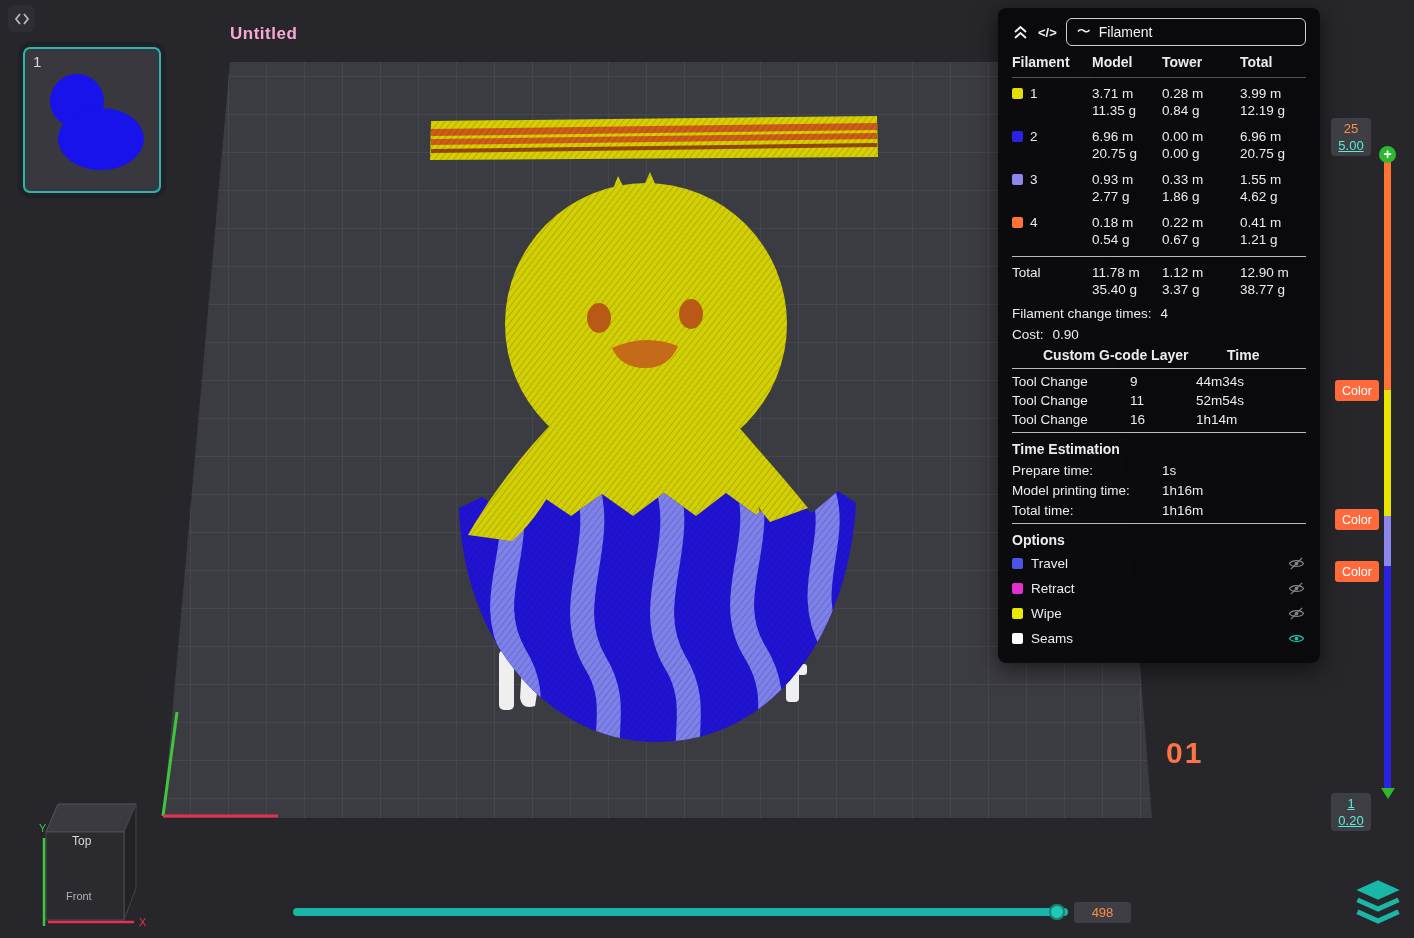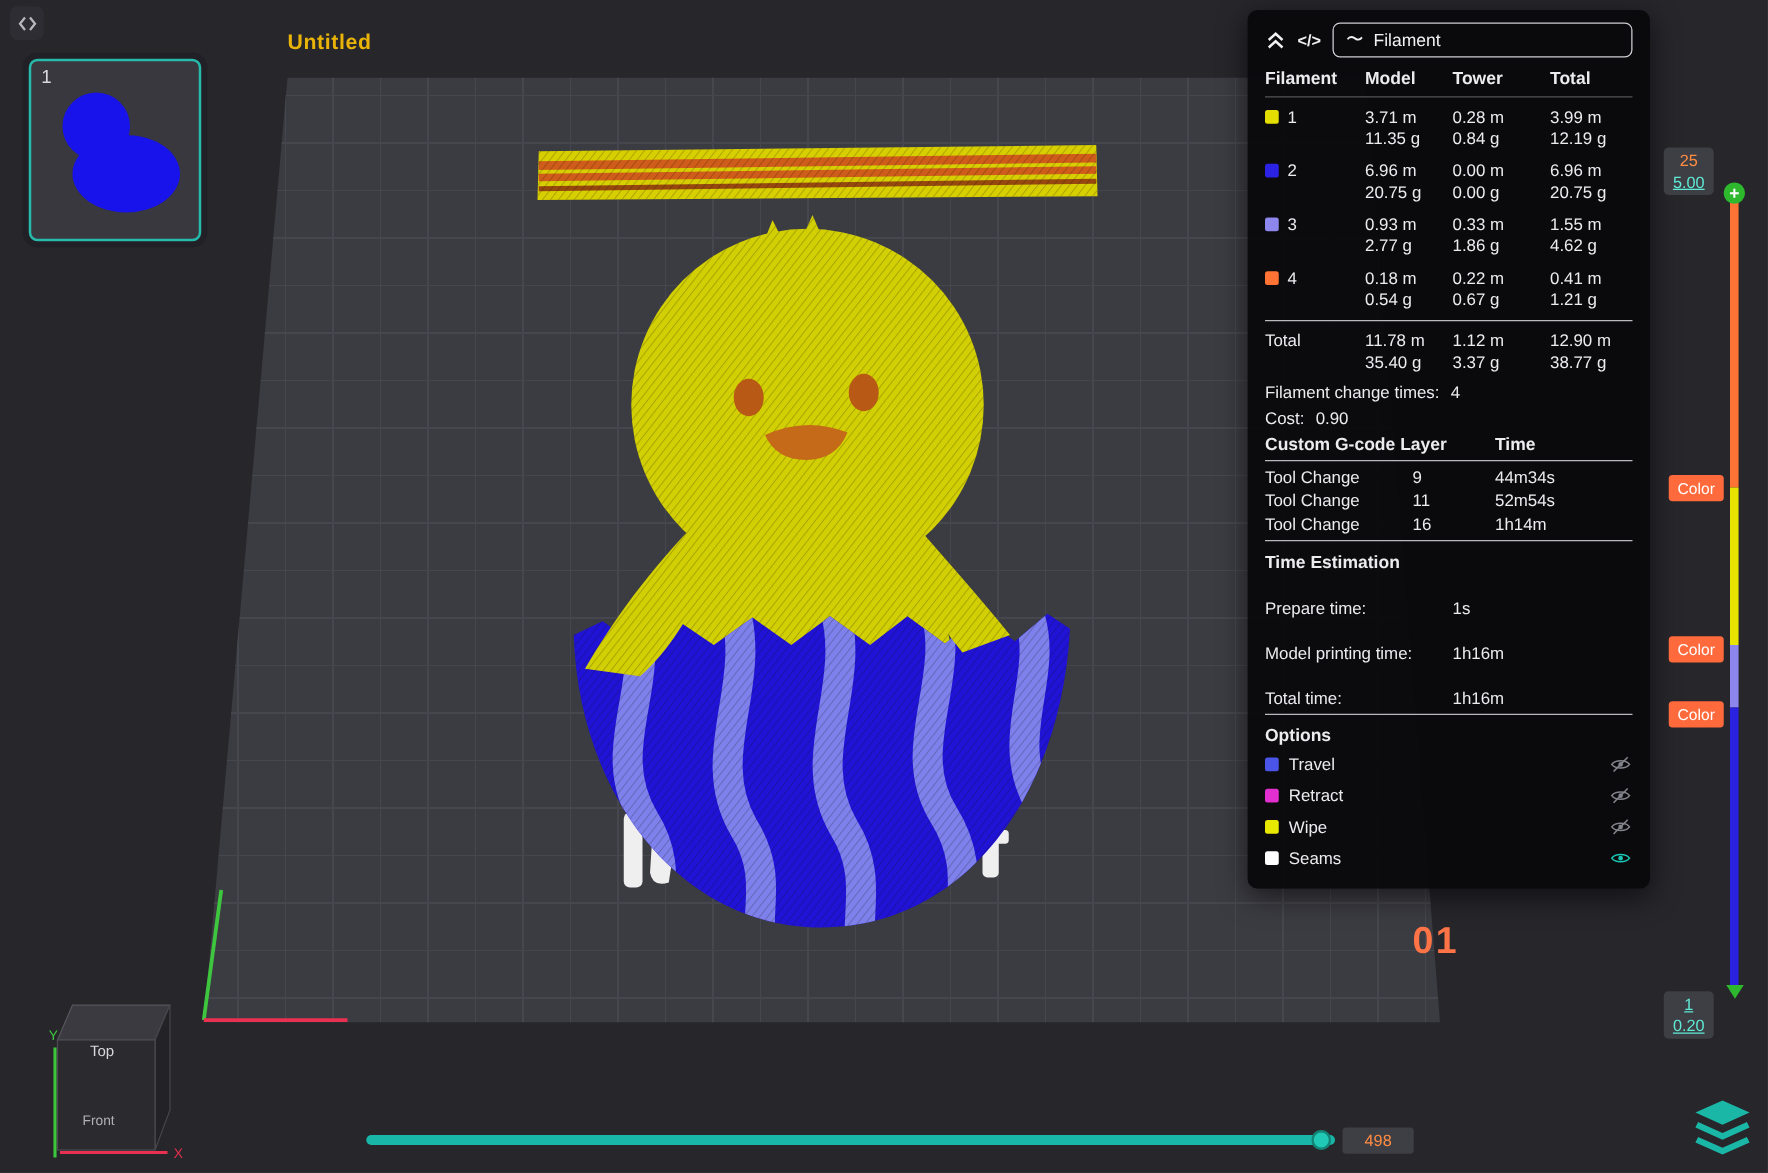--- a/index.html
+++ b/index.html
@@ -30,21 +30,21 @@
     position:absolute;left:18px;top:42px;width:148px;height:156px;border-radius:12px;
     background:#202026;padding:5px;box-sizing:border-box;
   }
   .thumb{
     width:100%;height:100%;border:2px solid #27b9aa;border-radius:7px;
     background:#38383e;position:relative;box-sizing:border-box;
   }
   .thumb-num{position:absolute;left:8px;top:4px;font-size:15px;color:#d8d8dc;}
   .app-title{
     position:absolute;left:230px;top:24px;font-size:17px;font-weight:bold;
-    color:#eab308;letter-spacing:.5px;
+    color:#f9a8d4;letter-spacing:.5px;
   }
 
   
   .panel{
     position:absolute;left:998px;top:8px;width:322px;box-sizing:border-box;
     background:rgba(9,9,12,.96);border-radius:8px;padding:8px 14px 12px 14px;
     box-shadow:0 6px 22px rgba(0,0,0,.55);font-size:13.5px;
   }
   .panel-header{display:flex;align-items:center;gap:9px;height:32px;margin-bottom:4px;}
   .icon-btn{color:#f0f0f2;display:flex;align-items:center;font-size:13px;font-weight:bold;}
@@ -54,24 +54,24 @@
   }
   .fil-grid{display:grid;grid-template-columns:80px 70px 78px 66px;align-items:start;}
   .fil-grid .h{font-weight:bold;font-size:14px;padding:2px 0 4px 0;}
   .cell{line-height:17px;padding:4px 0 5px 0;}
   .id-cell{display:flex;align-items:center;gap:7px;}
   .swatch{width:11px;height:11px;border-radius:2px;display:inline-block;flex:0 0 auto;}
   .divider{height:1px;background:#d9d9dd;opacity:.85;margin:3px 0;}
   .divider.dim{opacity:.35;}
   .kv-line{display:flex;gap:9px;padding:3px 0;}
   .gcode-grid{display:grid;grid-template-columns:118px 66px 110px;padding:2px 0;}
-  .gcode-grid.head{font-weight:bold;font-size:14px;}
+  .gcode-grid.head{font-weight:bold;font-size:14px;margin-left:31px;}
   .gcode-grid.head span:first-child{grid-column:1 / span 2;}
   .sec-title{font-weight:bold;font-size:14px;padding:5px 0 3px 0;}
-  .te-grid{display:grid;grid-template-columns:150px 1fr;padding:2.5px 0;margin-top:16px;}
+  .te-grid{display:grid;grid-template-columns:150px 1fr;padding:2.5px 0;}
   .opt-row{display:flex;align-items:center;gap:8px;height:25px;}
   .opt-row .lbl{flex:1;}
   .eye{width:18px;height:18px;display:flex;align-items:center;}
   .eye-on{color:#19c5b4;}
   .eye-on .eye-slash{display:none;}
   .eye-off{color:#84848c;}
 
   
   .vtrack{position:absolute;left:1384px;top:150px;width:7px;height:645px;border-radius:4px;
     display:flex;flex-direction:column;overflow:hidden;}
@@ -102,21 +102,21 @@
 
   
   .htrack{position:absolute;left:293px;top:908px;width:775px;height:8px;border-radius:4px;background:#19b5a8;}
   .hhandle{position:absolute;left:1049px;top:904px;width:16px;height:16px;border-radius:50%;
     background:#1fc9b6;box-shadow:0 0 0 2px rgba(0,0,0,.35) inset;}
   .hbadge{position:absolute;left:1074px;top:902px;width:57px;height:21px;background:#3e3e45;border-radius:3px;
     color:#ff8c42;font-size:13px;display:flex;align-items:center;justify-content:center;}
 
   
   .plate-num{
-    position:absolute;left:1130px;top:736px;font-size:30px;font-weight:bold;color:#ff7446;letter-spacing:2px;
+    position:absolute;left:1166px;top:736px;font-size:30px;font-weight:bold;color:#ff7446;letter-spacing:2px;
   }
   .viewcube{position:absolute;left:38px;top:796px;}
   .applogo{position:absolute;left:1352px;top:878px;}
 </style>
 </head>
 <body>
 
 <div class="plate"></div>
 
 <svg class="scene" width="1414" height="938" viewBox="0 0 1414 938">

